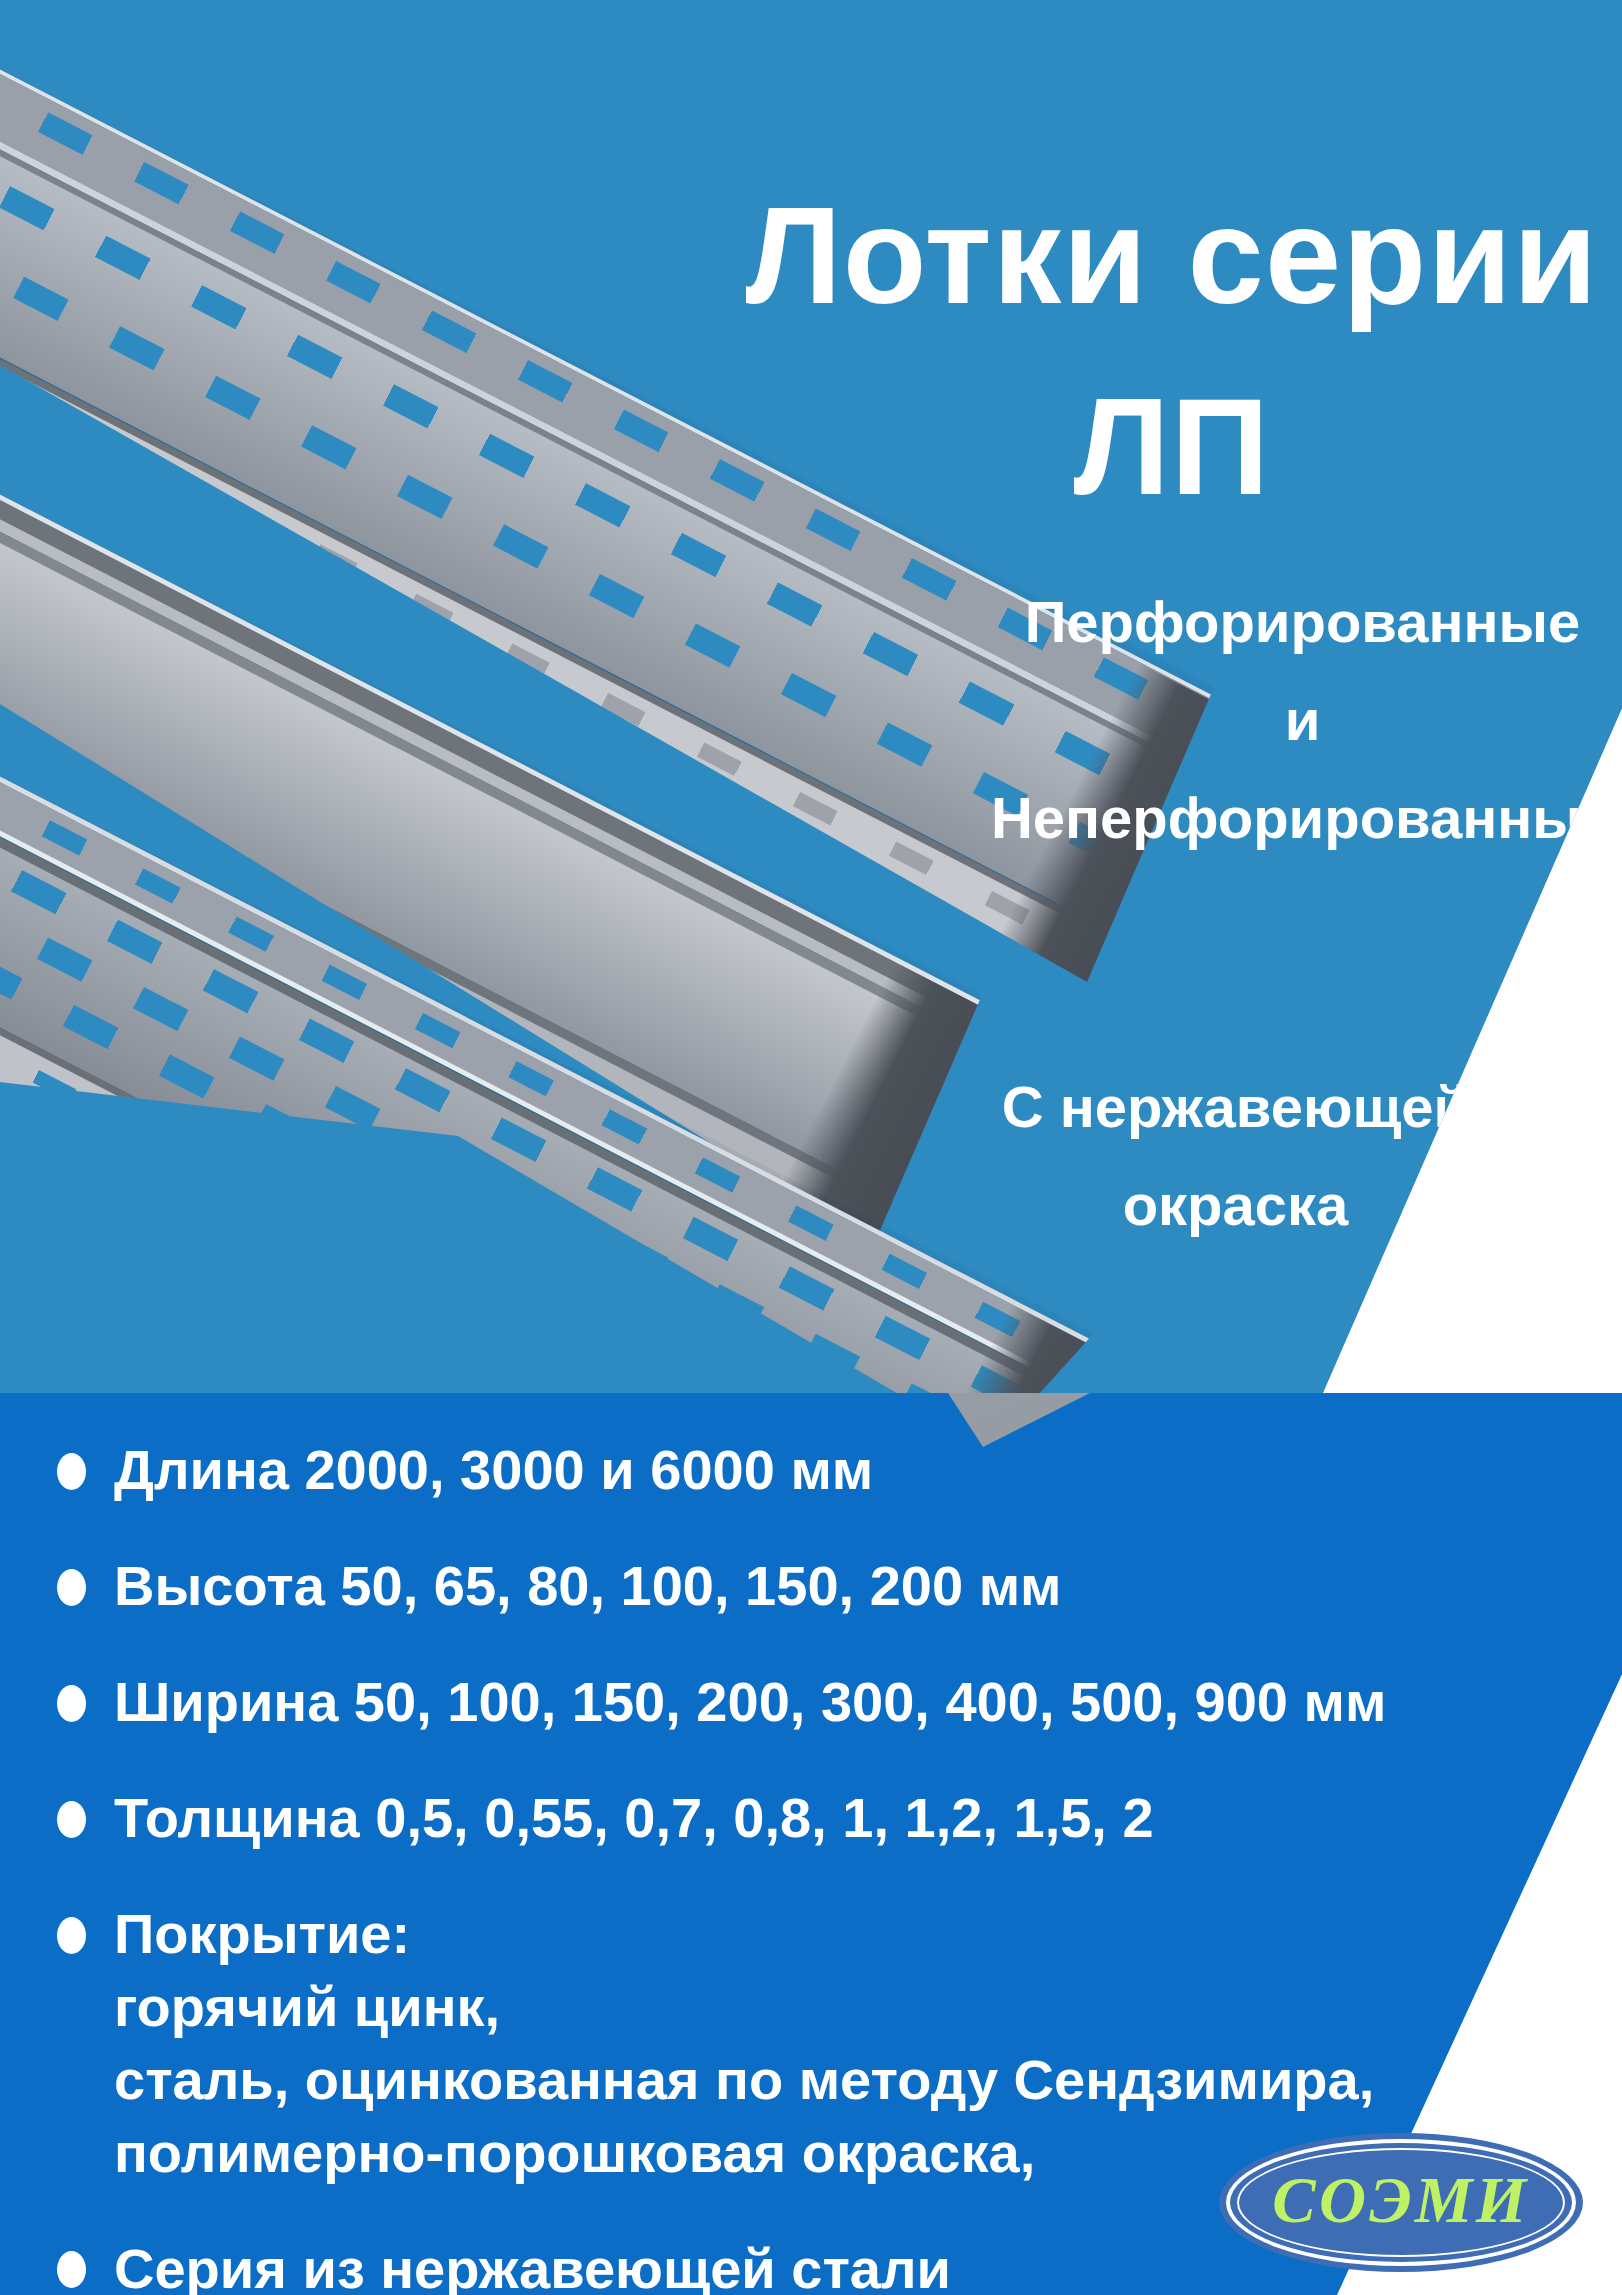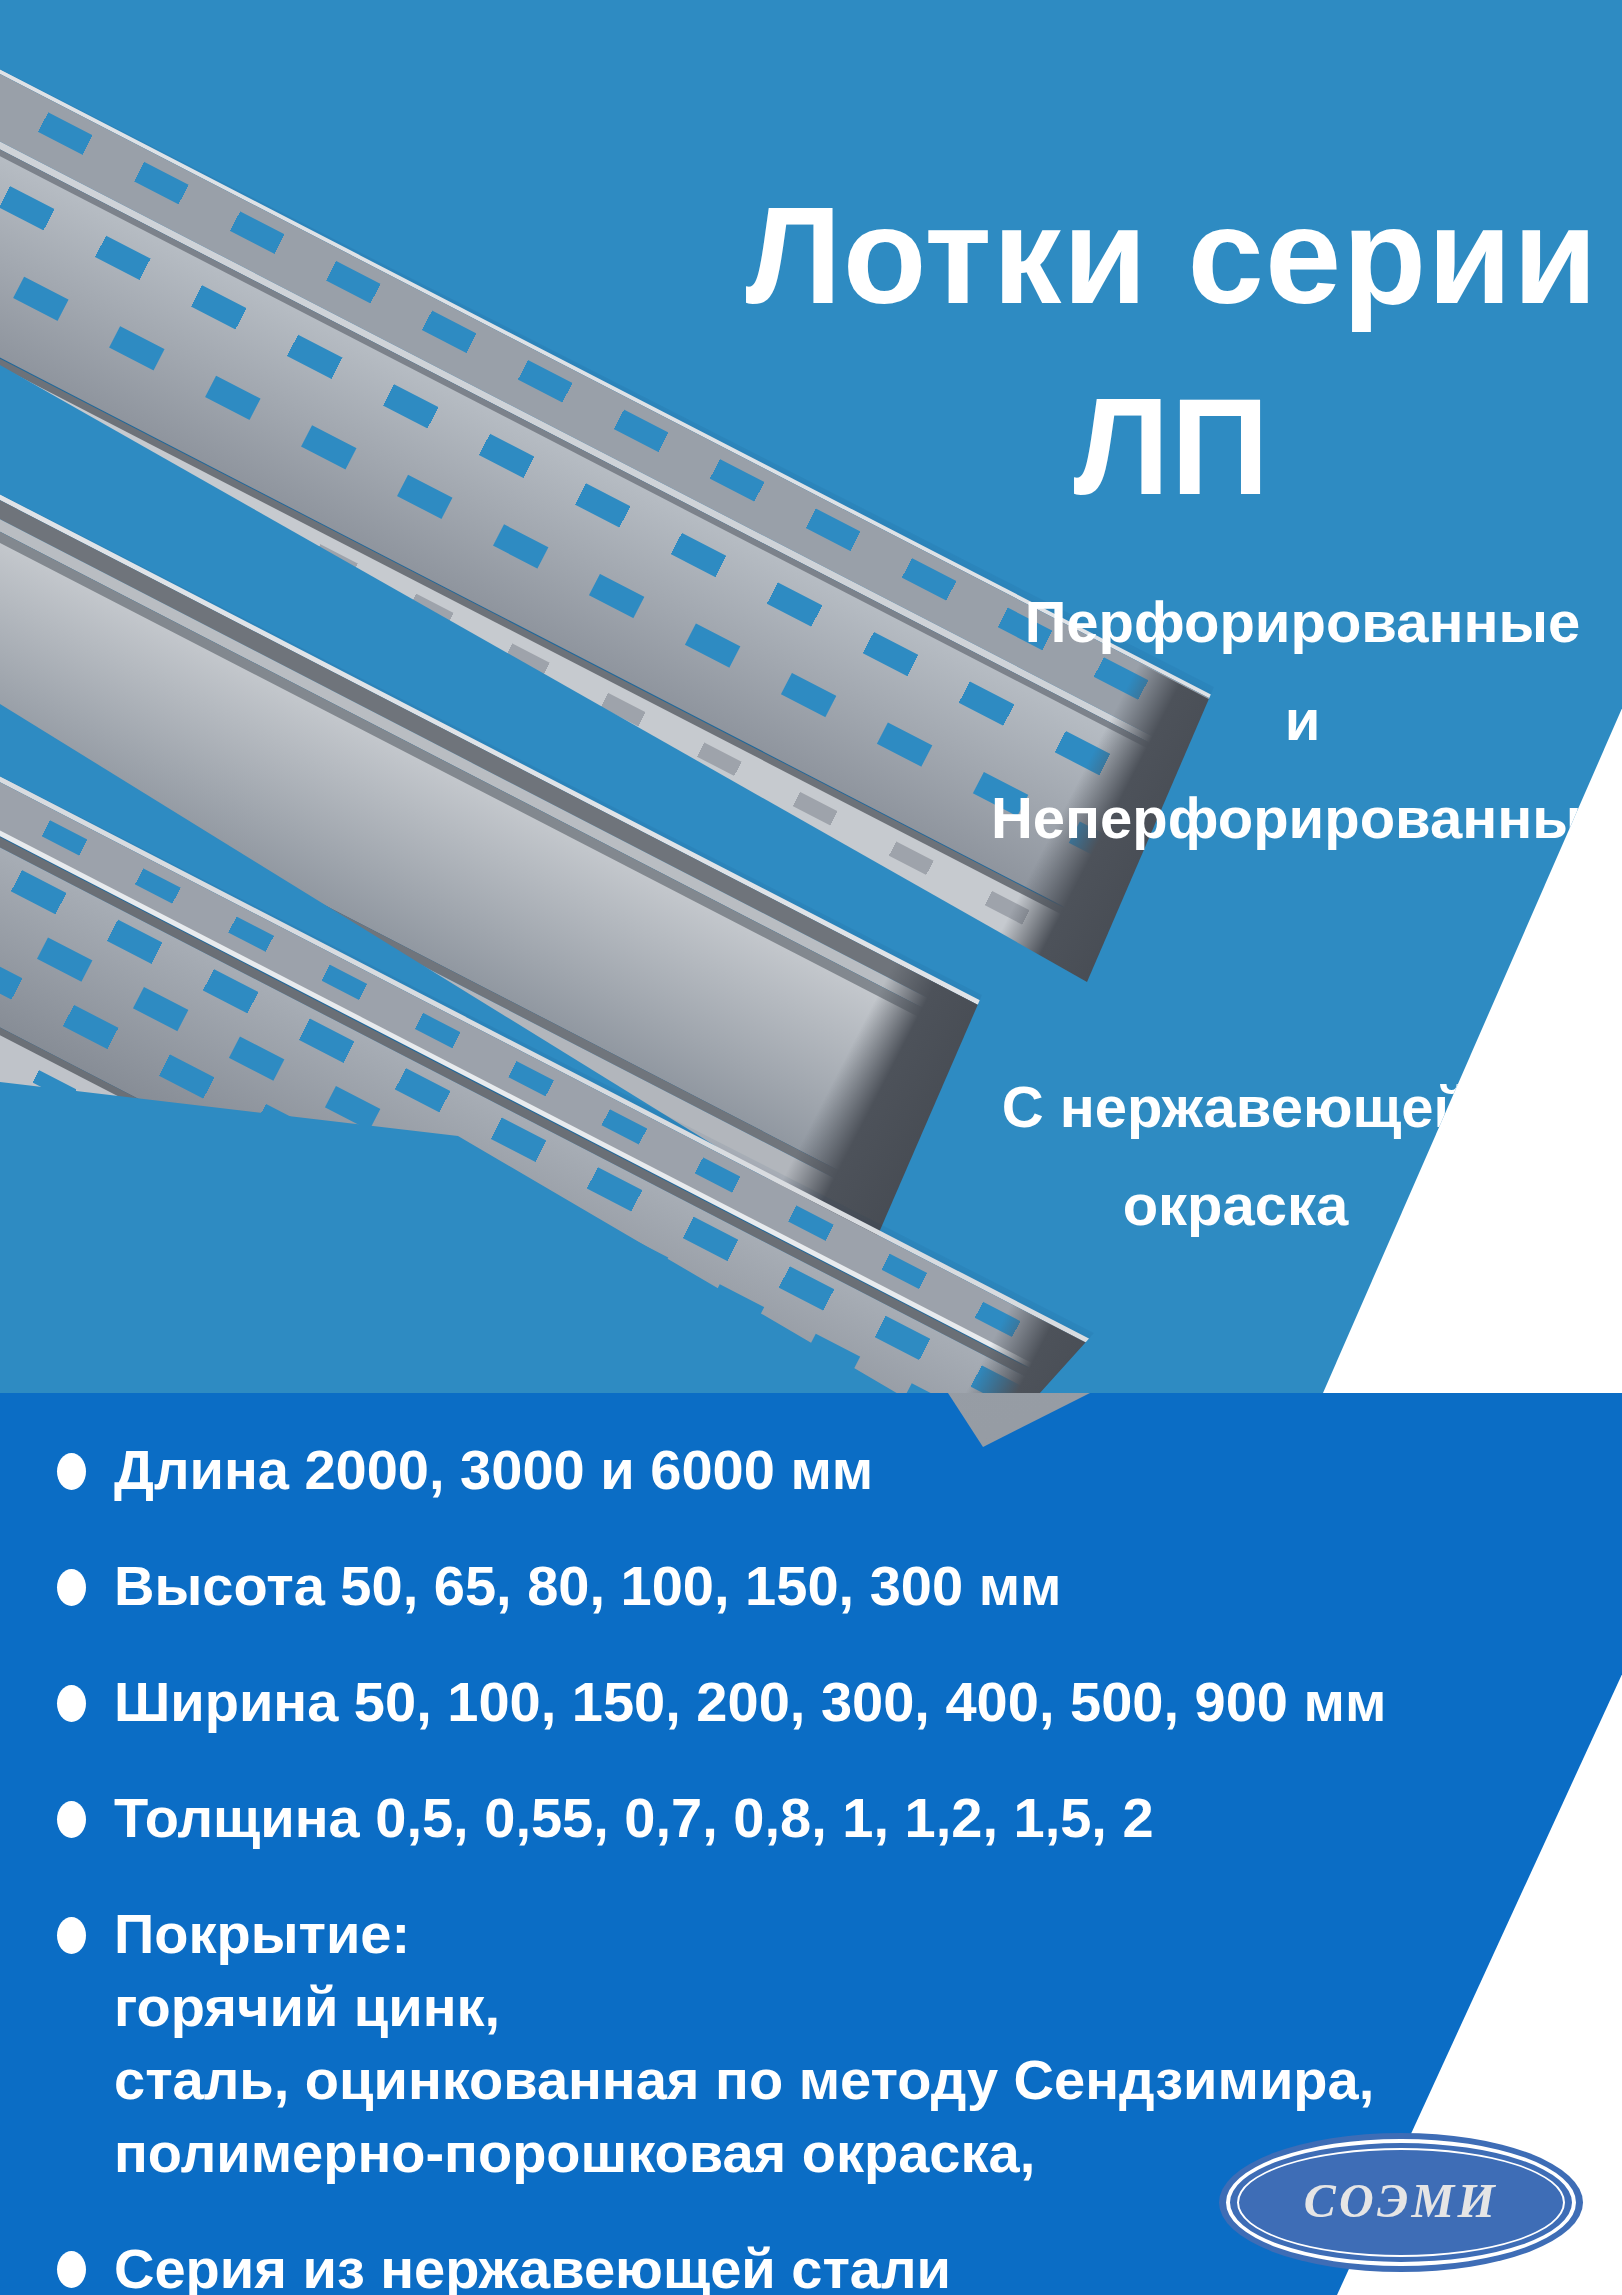--- a/index.html
+++ b/index.html
@@ -92,22 +92,22 @@
 
   
   .logo{
     position:absolute;left:1219px;top:2133px;width:364px;height:139px;z-index:6;
     background:var(--logo-blue);border-radius:50%;
   }
   .logo .ring-outer{position:absolute;inset:5.9px 7.2px;border:4.6px solid #fff;border-radius:50%;}
   .logo .ring-inner{position:absolute;inset:15px 17.7px;border:2.6px solid #fff;border-radius:50%;}
   .logo .logo-text{
     position:absolute;inset:0;display:flex;align-items:center;justify-content:center;
-    color:#e5e5e5;font-family:"Liberation Serif", serif;font-style:italic;font-weight:700;
-    font-size:48px;letter-spacing:3.3px;padding-bottom:3.9px;
+    color:#bef264;font-family:"Liberation Serif", serif;font-style:italic;font-weight:700;
+    font-size:65px;letter-spacing:3.3px;padding-bottom:3.9px;
   }
 </style>
 </head>
 <body>
 
 <div class="stage">
 
   <div class="top-section">
 
     <div class="tray tray1">
@@ -174,21 +174,21 @@
       <div>окраска</div>
     </div>
 
   </div>
 
   <div class="tray-tip"></div>
 
   <div class="bottom-section"></div>
   <ul class="features">
       <li class="feat bull">Длина 2000, 3000 и 6000 мм</li>
-      <li class="feat bull">Высота 50, 65, 80, 100, 150, 300 мм</li>
+      <li class="feat bull">Высота 50, 65, 80, 100, 150, 200 мм</li>
       <li class="feat bull">Ширина 50, 100, 150, 200, 300, 400, 500, 900 мм</li>
       <li class="feat bull">Толщина 0,5, 0,55, 0,7, 0,8, 1, 1,2, 1,5, 2</li>
       <li class="feat bull">Покрытие:</li>
       <li class="feat">горячий цинк,</li>
       <li class="feat">сталь, оцинкованная по методу Сендзимира,</li>
       <li class="feat">полимерно-порошковая окраска,</li>
       <li class="feat bull last-gap">Серия из нержавеющей стали</li>
     </ul>
 
   <div class="logo">

